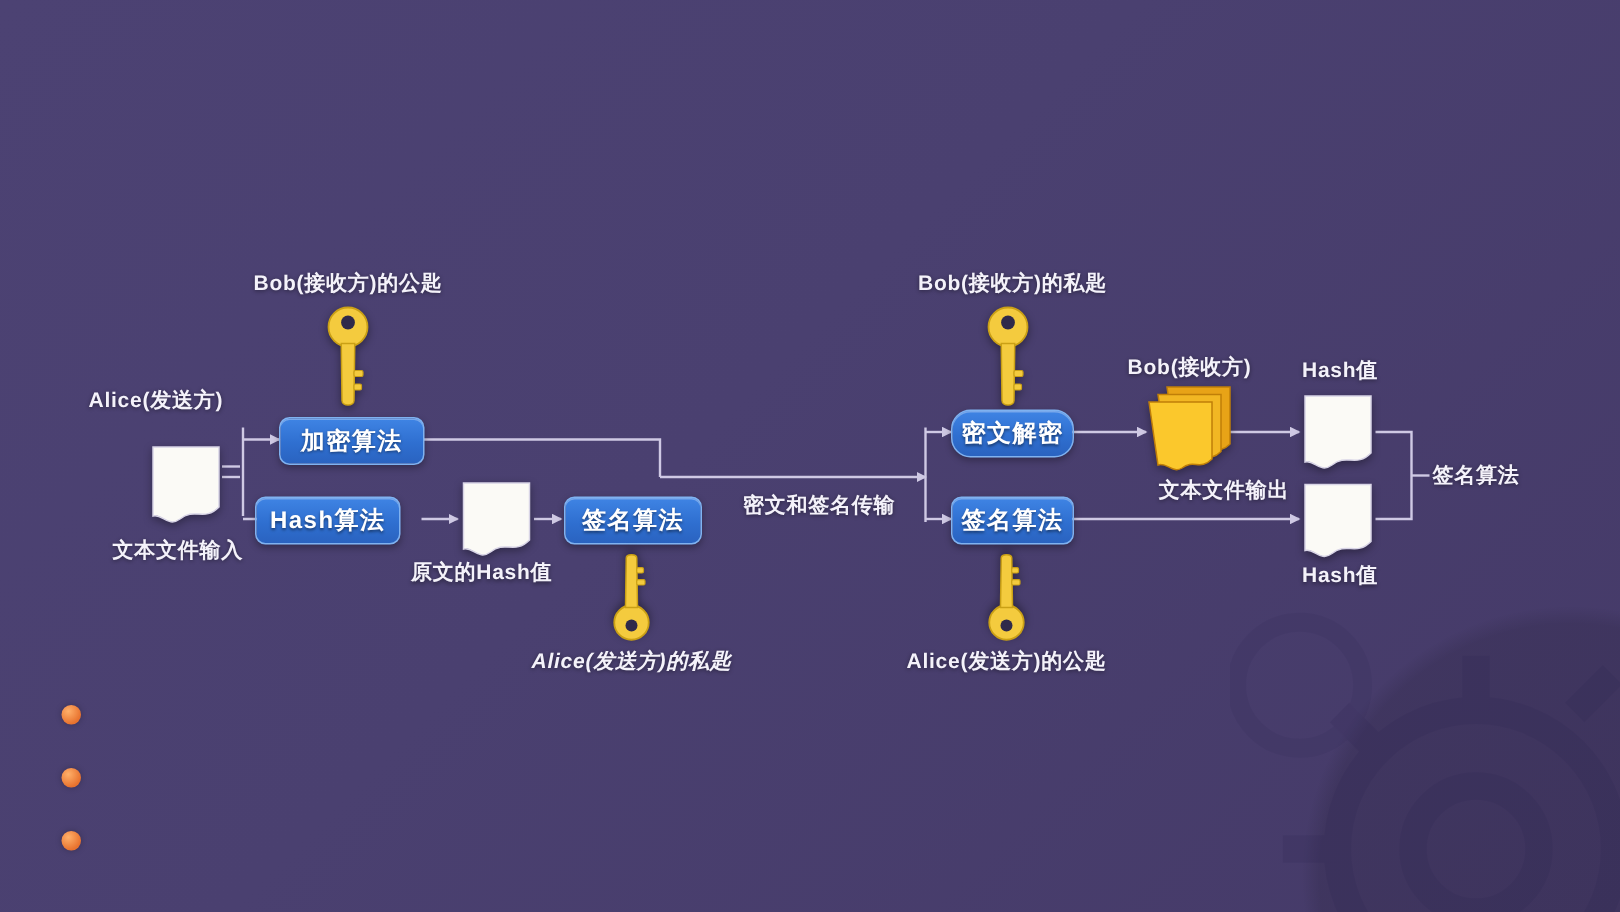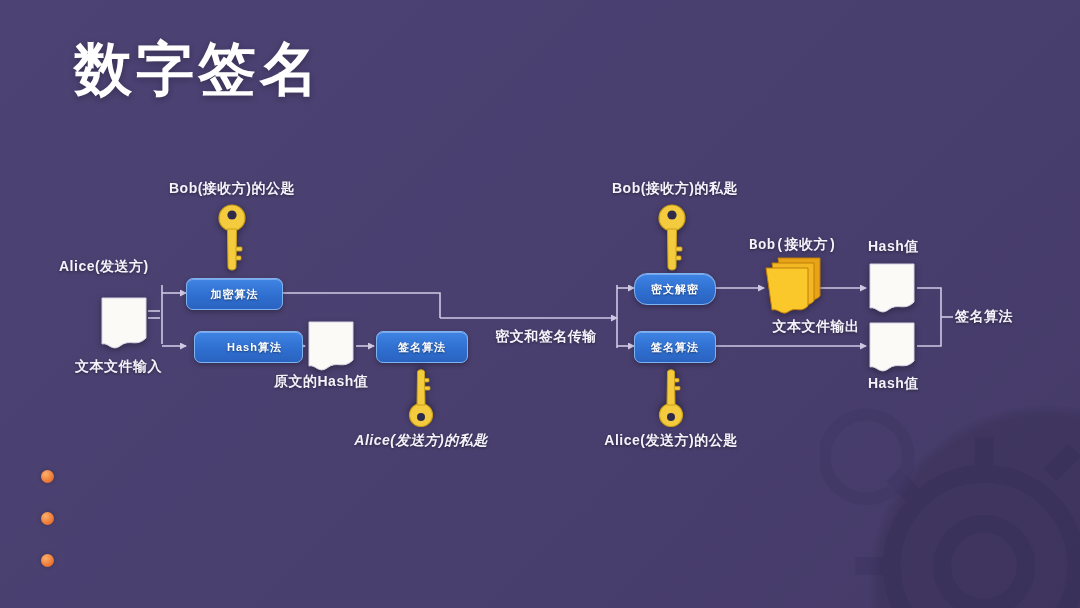--- a/index.html
+++ b/index.html
@@ -44,21 +44,21 @@
   #wires{position:absolute;left:0;top:0;width:1080px;height:608px;pointer-events:none;}
 
   
   .pbox{
     position:absolute;
     display:flex;align-items:center;justify-content:center;
     border-radius:7px;
     background:linear-gradient(180deg,#3f84e4 0%,#2f6fd0 55%,#2a63c0 100%);
     border:1px solid #7fb2f0;
     box-shadow:0 2px 5px rgba(0,0,0,.30), inset 0 1px 0 rgba(255,255,255,.30);
-    color:#fff;font-size:11px;font-weight:bold;letter-spacing:1px;
+    color:#fff;font-size:16px;font-weight:bold;letter-spacing:1px;
     text-shadow:0 1px 2px rgba(0,0,0,.45);
     white-space:nowrap;
   }
 
   
   .lbl{
     position:absolute;color:#f4f2fa;font-size:14px;font-weight:bold;
     white-space:nowrap;text-shadow:0 1px 3px rgba(0,0,0,.45);
     letter-spacing:.5px;
   }
@@ -85,21 +85,20 @@
         <circle cx="110" cy="120" r="30"></circle>
         <path d="M110 28 v26 M110 186 v26 M18 120 h26 M176 120 h26
                  M45 55 l18 18 M157 185 l18 18 M45 185 l18 -18 M157 55 l18 -18"></path>
       </g>
       <g fill="none" stroke="#2b2350" stroke-width="9" opacity=".75">
         <circle cx="26" cy="42" r="30"></circle>
       </g>
     </svg>
   </div>
 
-  <div class="title">数字签名</div>
 
   <div class="dots">
     <div class="dot"></div>
     <div class="dot"></div>
     <div class="dot"></div>
   </div>
 
   <div id="diagram">
 
     <svg id="wires" viewBox="0 0 1080 608">
@@ -158,21 +157,21 @@
         <path d="M9.5,26 H18.5 L18,64 C18,68 10,68 10,64 Z" fill="#f4cb3e" stroke="#caa015" stroke-width="1"></path>
         <rect x="18" y="44" width="6" height="4" rx="1" fill="#f4cb3e" stroke="#caa015" stroke-width="0.8"></rect>
         <rect x="18" y="53" width="5" height="4" rx="1" fill="#f4cb3e" stroke="#caa015" stroke-width="0.8"></rect>
       </svg>
     </div>
 
     <div class="pbox" style="left:186px;top:278px;width:95px;height:30px;">
       <span>加密算法</span>
     </div>
 
-    <div class="pbox" style="left:194px;top:331px;width:95px;height:30px;padding-left:12px;">
+    <div class="pbox" style="left:170px;top:331px;width:95px;height:30px;">
       <span>Hash算法</span>
     </div>
 
     <div class="doc" style="left:307px;top:320px;">
       <svg width="48" height="52" viewBox="0 0 48 52" aria-hidden="true">
         <path d="M2,2 H46 V40 C36,50 30,40 20,48 C12,54 8,44 2,46 Z" fill="#fbfaf6" stroke="#d8d4e6" stroke-width="1"></path>
       </svg>
     </div>
     <div class="lbl" style="left:274px;top:373px;">原文的Hash值</div>
 
@@ -216,21 +215,21 @@
       <svg width="28" height="62" viewBox="0 0 28 62" aria-hidden="true">
         <circle cx="14" cy="13" r="11.5" fill="#f4cb3e" stroke="#caa015" stroke-width="1.2"></circle>
         <circle cx="14" cy="11" r="4" fill="#2f2a4a"></circle>
         <path d="M10,23 H18 L17.5,56 C17.5,59 10.5,59 10.5,56 Z" fill="#f4cb3e" stroke="#caa015" stroke-width="1"></path>
         <rect x="17.5" y="38" width="5.5" height="3.6" rx="1" fill="#f4cb3e" stroke="#caa015" stroke-width="0.8"></rect>
         <rect x="17.5" y="46" width="4.5" height="3.6" rx="1" fill="#f4cb3e" stroke="#caa015" stroke-width="0.8"></rect>
       </svg>
     </div>
     <div class="lbl c" style="left:671px;top:432px;">Alice(发送方)的公匙</div>
 
-    <div class="lbl c" style="left:793px;top:236px;font-family:Liberation Mono, monospace;">Bob(接收方)</div>
+    <div class="lbl c" style="left:793px;top:236px;">Bob(接收方)</div>
     <div class="doc" style="left:764px;top:256px;">
       <svg width="58" height="62" viewBox="0 0 58 62" aria-hidden="true">
         <path d="M14,2 H56 V40 C48,48 44,40 36,46 C30,50 26,42 20,44 Z" fill="#e8a317" stroke="#c07f08" stroke-width="1"></path>
         <path d="M8,7 H50 V45 C42,53 38,45 30,51 C24,55 20,47 14,49 Z" fill="#f2b723" stroke="#c07f08" stroke-width="1"></path>
         <path d="M2,12 H44 V50 C36,58 32,50 24,56 C18,60 14,52 8,54 Z" fill="#fbc82c" stroke="#c07f08" stroke-width="1"></path>
       </svg>
     </div>
     <div class="lbl c" style="left:816px;top:318px;">文本文件输出</div>
 
     <div class="lbl" style="left:868px;top:238px;">Hash值</div>

